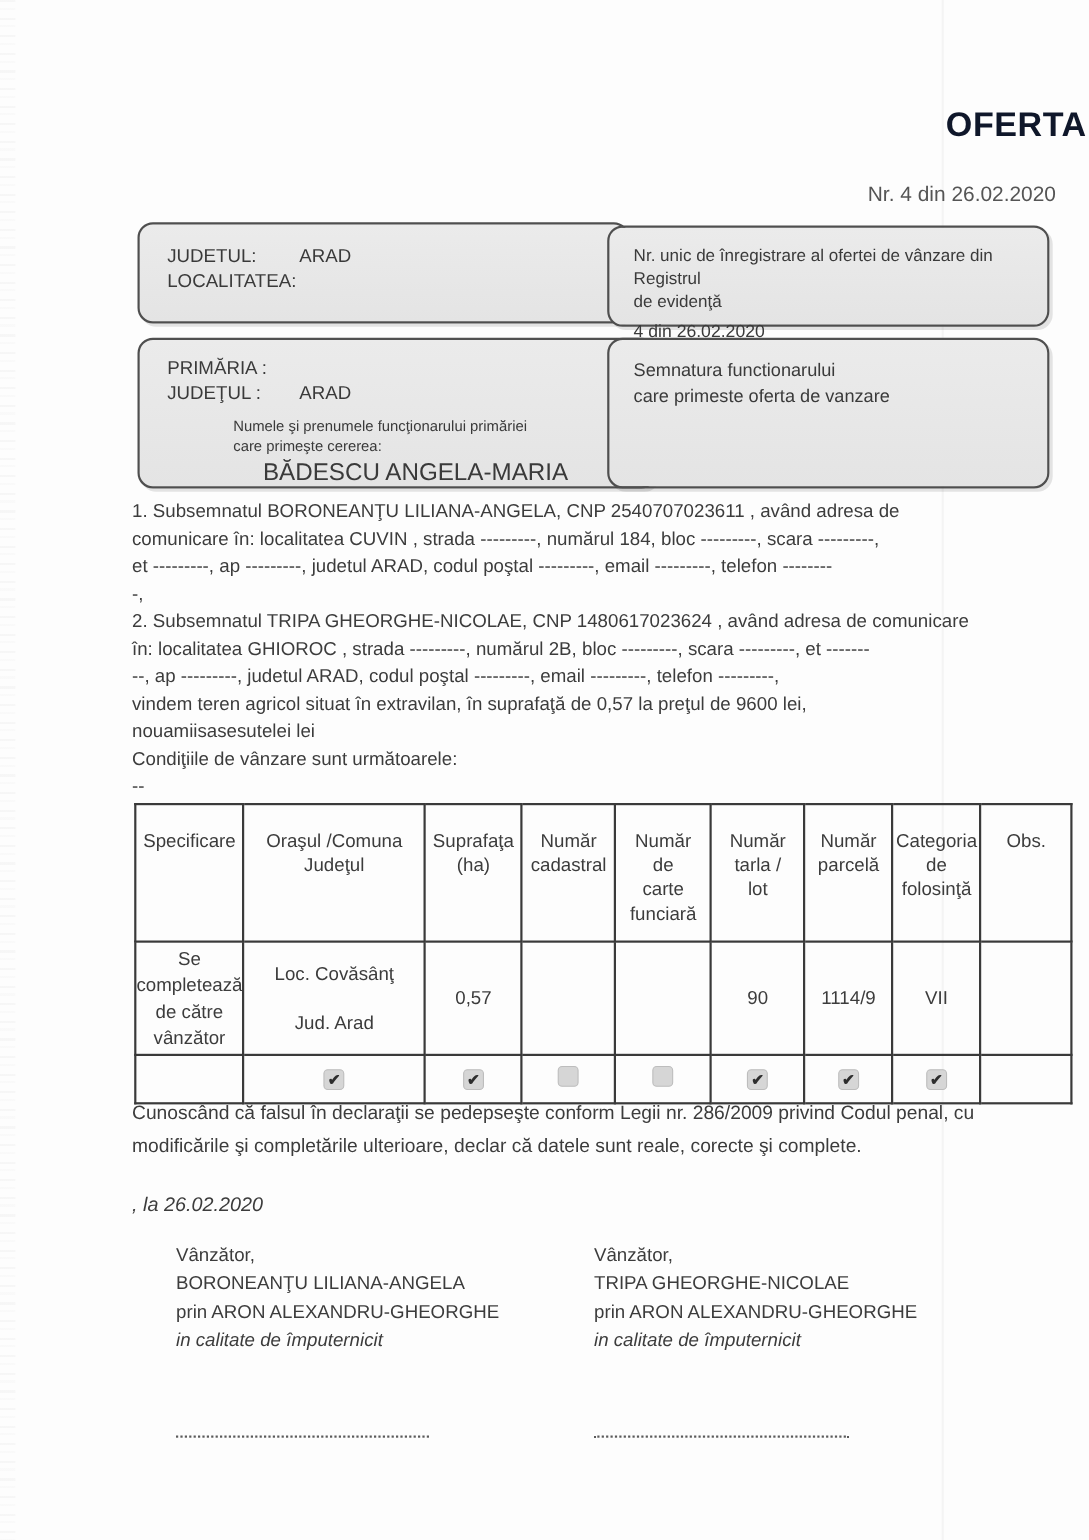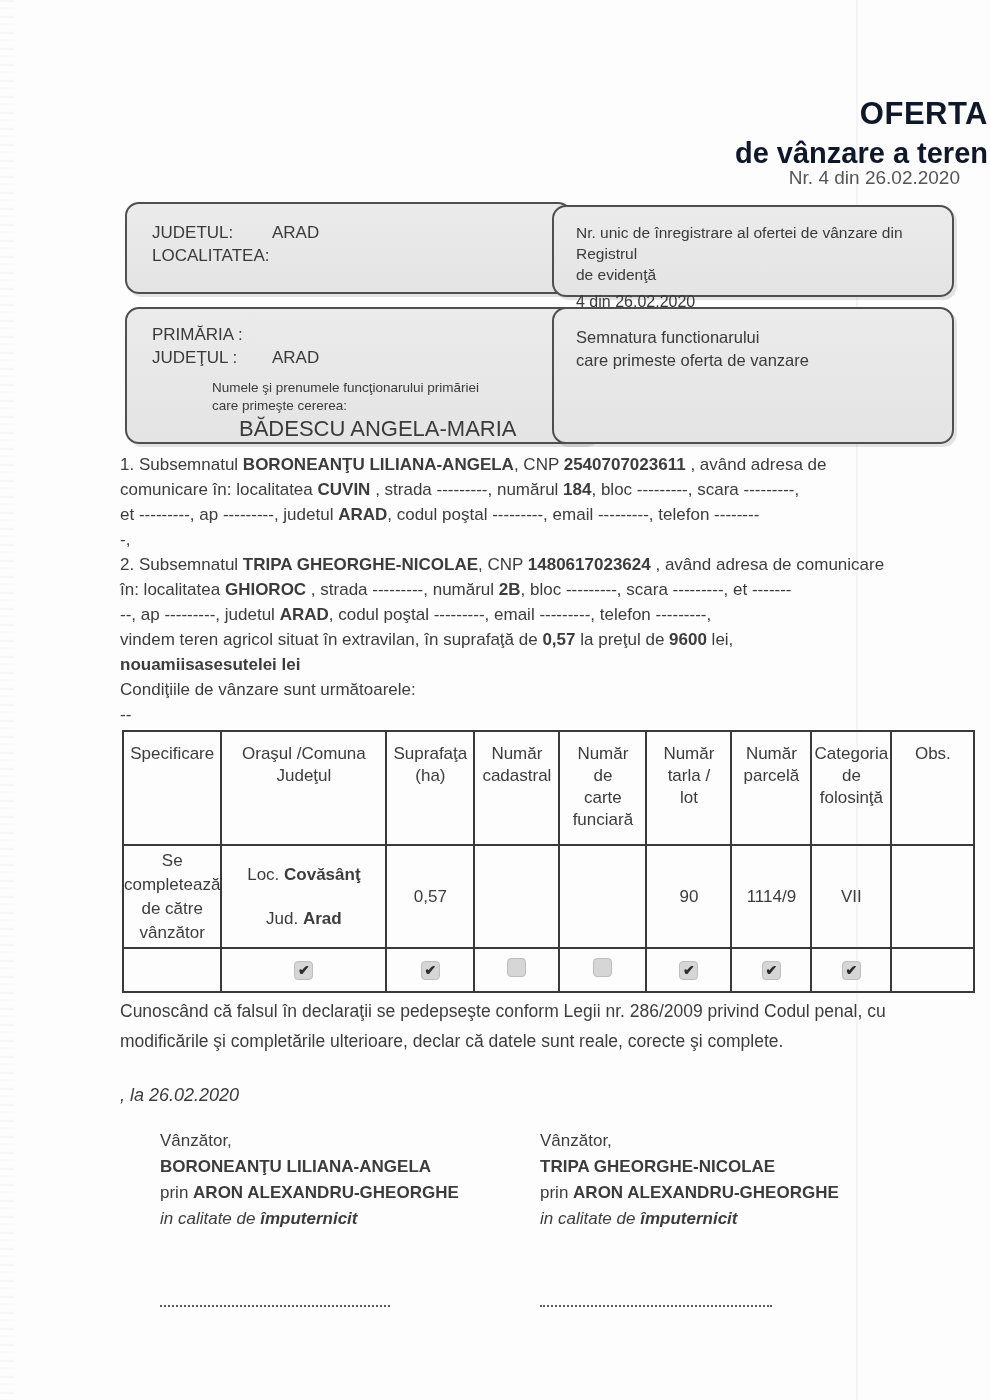--- a/index.html
+++ b/index.html
@@ -1,21 +1,21 @@
 <!DOCTYPE html>
 <html><head>
 <meta charset="utf-8">
 <style>
   html,body{margin:0;padding:0}
   body{
     width:990px;height:1400px;position:relative;overflow:hidden;
     background:#fdfdfd;color:#3c3c3c;
     font-family:"Liberation Sans", sans-serif;
   }
-  .b{font-weight:700}
+  .b{font-weight:400}
   .i{font-style:italic}
   .rich{white-space:pre-wrap}
   .pre{white-space:pre-line}
 
   .edge-noise{
     position:absolute;left:0;top:0;width:14px;height:100%;
     background:repeating-linear-gradient(180deg, rgba(0,0,0,0.06) 0 2px, transparent 2px 7px,
                rgba(0,0,0,0.03) 7px 9px, transparent 9px 16px);
     opacity:.45;
   }
@@ -41,21 +41,21 @@
   .box-primaria .lbl{display:inline-block;width:120px}
   .box-primaria .note{margin:10px 0 0 60px;font-size:13.5px;line-height:18px}
   .box-primaria .official{margin:2px 0 0 87px;font-size:22px}
   .box-semnatura{left:552px;top:307px;width:402px;height:137px;padding:17px 0 0 22px;font-size:16.5px;line-height:23px}
 
   .text-flow{position:absolute;left:120px;top:452px;width:848px;font-size:17px;line-height:25px}
   .text-flow p{margin:0}
 
   .land-table{position:absolute;left:122px;top:730px;border-collapse:collapse;table-layout:fixed}
   .land-table td{border:2px solid #3a3a3a;padding:0;font-size:17px;color:#3c3c3c;overflow:visible}
-  .land-table .th{vertical-align:top;text-align:center;padding-top:11px;line-height:22px;height:101px}
+  .land-table .th{vertical-align:top;text-align:center;padding-top:22px;line-height:22px;height:101px}
   .land-table .cell{vertical-align:middle;text-align:center;height:101px}
   .cell-spec{font-size:16.5px;line-height:24px}
   .loc2{margin-top:24px}
   .check-row td{height:42px;text-align:center;vertical-align:middle}
   .checkbox{
     display:inline-block;width:17px;height:17px;border-radius:4px;
     background:#d6d6d6;border:1px solid #bdbdbd;
     font-size:14px;line-height:17px;font-weight:700;color:#2d2d2d;text-align:center;
   }
 
@@ -71,21 +71,20 @@
   .dot-right{left:540px;width:232px}
 </style>
 </head>
 <body>
 
 <div class="edge-noise"></div>
 <div class="vline" style="left:856px"></div>
 
 <div class="title-wrap">
   <div class="title-main">OFERTA</div>
-  <div class="title-sub">de vânzare a teren</div>
 </div>
 
 <div class="reg-number">Nr. 4 din 26.02.2020</div>
 
 <div class="box box-judet">
   <div>
     <span class="lbl">JUDETUL:</span><span>ARAD</span>
   </div>
   <div>
     <span class="lbl">LOCALITATEA:</span>

